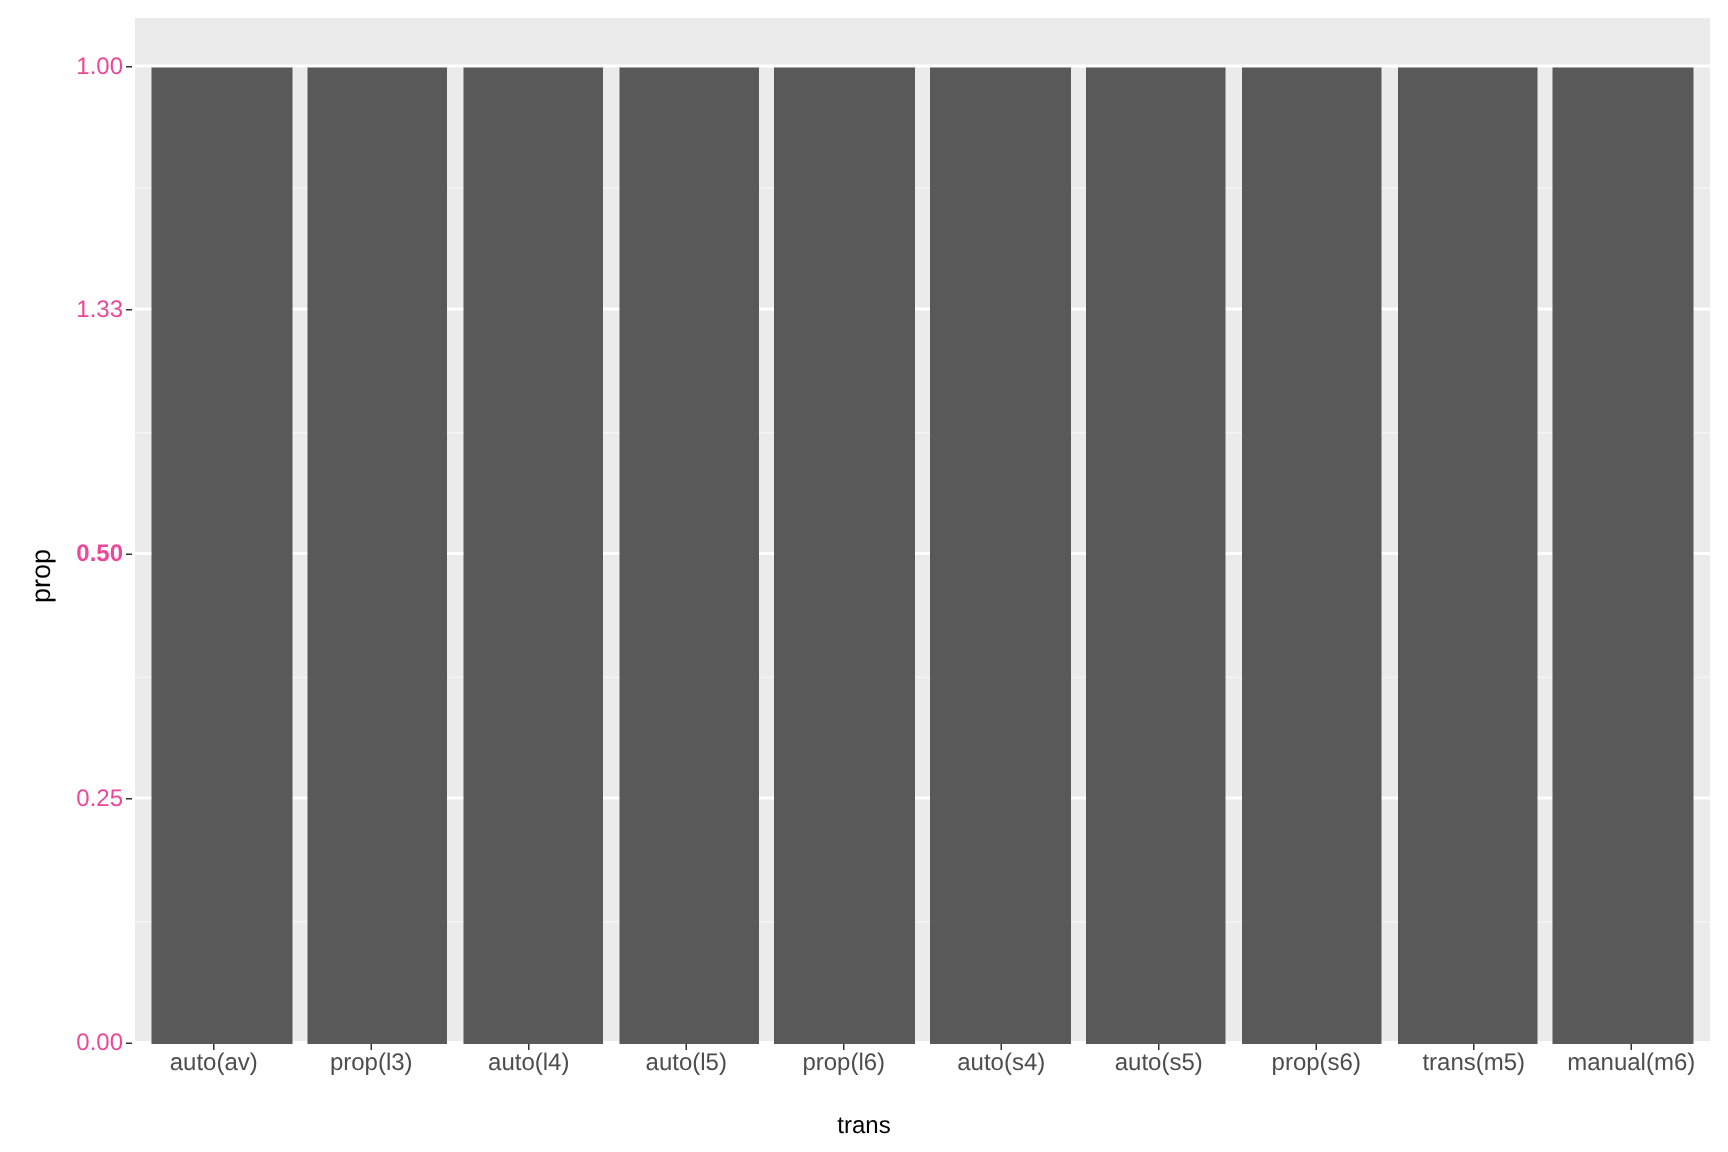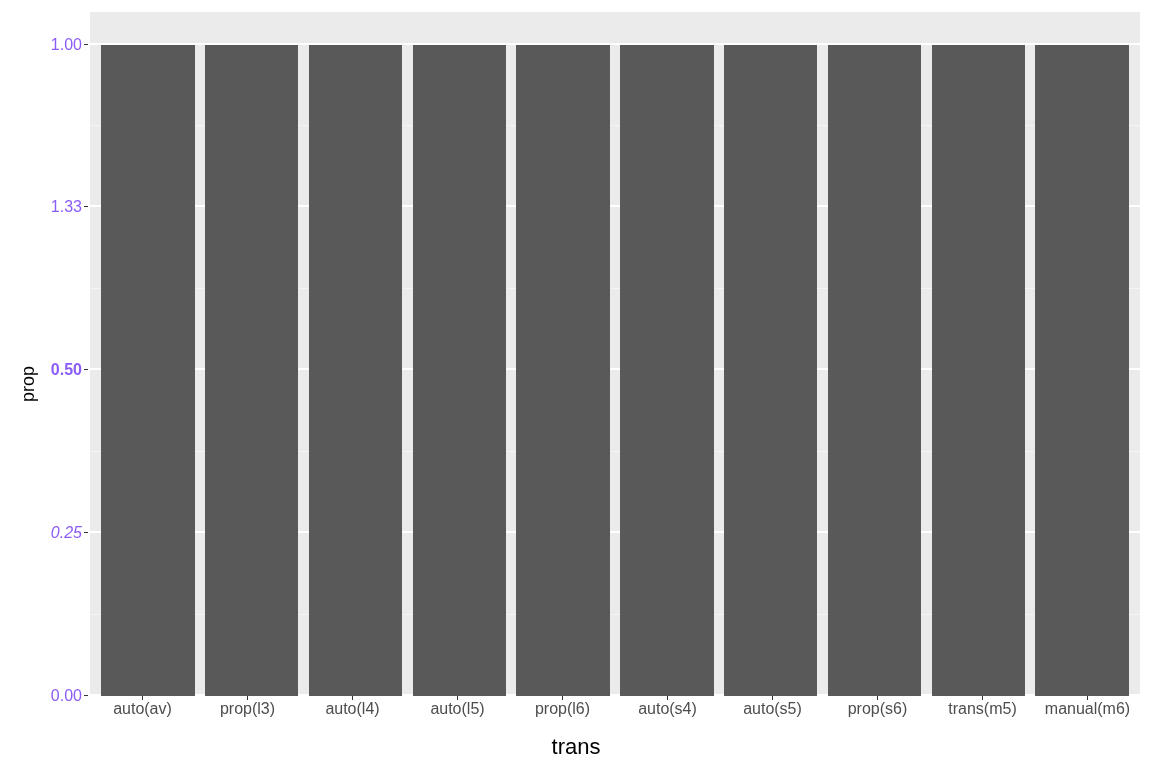--- a/index.html
+++ b/index.html
@@ -6,52 +6,52 @@
   body { margin: 0; font-family: Arial, Helvetica, sans-serif; background: #fff; }
   .plot-wrap { width: 1152px; height: 768px; position: relative; }
   .y-axis-title {
     position: absolute; left: 10px; top: 50%;
     transform: translateY(-50%) rotate(-90deg);
     font-size: 18px; color: #000;
   }
   .x-axis-title {
     position: absolute; bottom: 8px; left: 50%;
     transform: translateX(-50%);
-    font-size: 22px; color: #000;
+    font-size: 16px; color: #000;
   }
   .panel {
     position: absolute; left: 90px; top: 12px; right: 12px; bottom: 72px;
     background: #ebebeb;
   }
   .grid-major-h { position:absolute; left:0; right:0; height:2px; background:#fff; }
   .grid-minor-h { position:absolute; left:0; right:0; height:1px; background:#f5f5f5; }
   .bars { position:absolute; left:0; right:0; top:0; bottom:0; display:flex; align-items:flex-end; padding: 0 6px; }
   .bar-slot { flex:1 1 0; display:flex; justify-content:center; align-items:flex-end; height:100%; position:relative; }
   .bar { width: 90%; background:#595959; }
   .y-ticks { position:absolute; left:48px; top:12px; bottom:72px; width:40px; }
-  .y-tick { position:absolute; right:6px; transform:translateY(50%); font-size:16px; color:#8b5cf6; text-align:left; }
+  .y-tick { position:absolute; right:6px; transform:translateY(50%); font-size:16px; color:#ec4899; text-align:left; }
   .y-tick-mark { position:absolute; right:0; width:4px; height:1px; background:#333; }
   .x-ticks { position:absolute; left:90px; right:12px; bottom:38px; height:30px; display:flex; }
   .x-tick-slot { flex:1 1 0; text-align:center; font-size:16px; color:#4d4d4d; white-space:nowrap; overflow:visible; }
   .x-tick-mark-row { position:absolute; left:90px; right:12px; bottom:68px; height:4px; display:flex; }
   .xt-slot { flex:1 1 0; display:flex; justify-content:center; }
   .xt-mark { width:1px; height:4px; background:#333; }
 </style>
 </head>
 <body>
 
 <div class="plot-wrap">
 
   <div class="y-axis-title">prop</div>
   <div class="x-axis-title">trans</div>
 
   <div class="y-ticks" id="y-ticks">
       <div class="y-tick" style="bottom: 0%;">0.00</div>
       <div class="y-tick-mark" style="bottom: 0%;"></div>
-      <div class="y-tick" style="bottom: 23.8095%; font-style: italic;">0.25</div>
+      <div class="y-tick" style="bottom: 23.8095%;">0.25</div>
       <div class="y-tick-mark" style="bottom: 23.8095%;"></div>
       <div class="y-tick" style="bottom: 47.619%; font-weight: bold;">0.50</div>
       <div class="y-tick-mark" style="bottom: 47.619%;"></div>
       <div class="y-tick" style="bottom: 71.4286%;">1.33</div>
       <div class="y-tick-mark" style="bottom: 71.4286%;"></div>
       <div class="y-tick" style="bottom: 95.2381%;">1.00</div>
       <div class="y-tick-mark" style="bottom: 95.2381%;"></div>
     </div>
 
   <div class="panel" id="panel">

